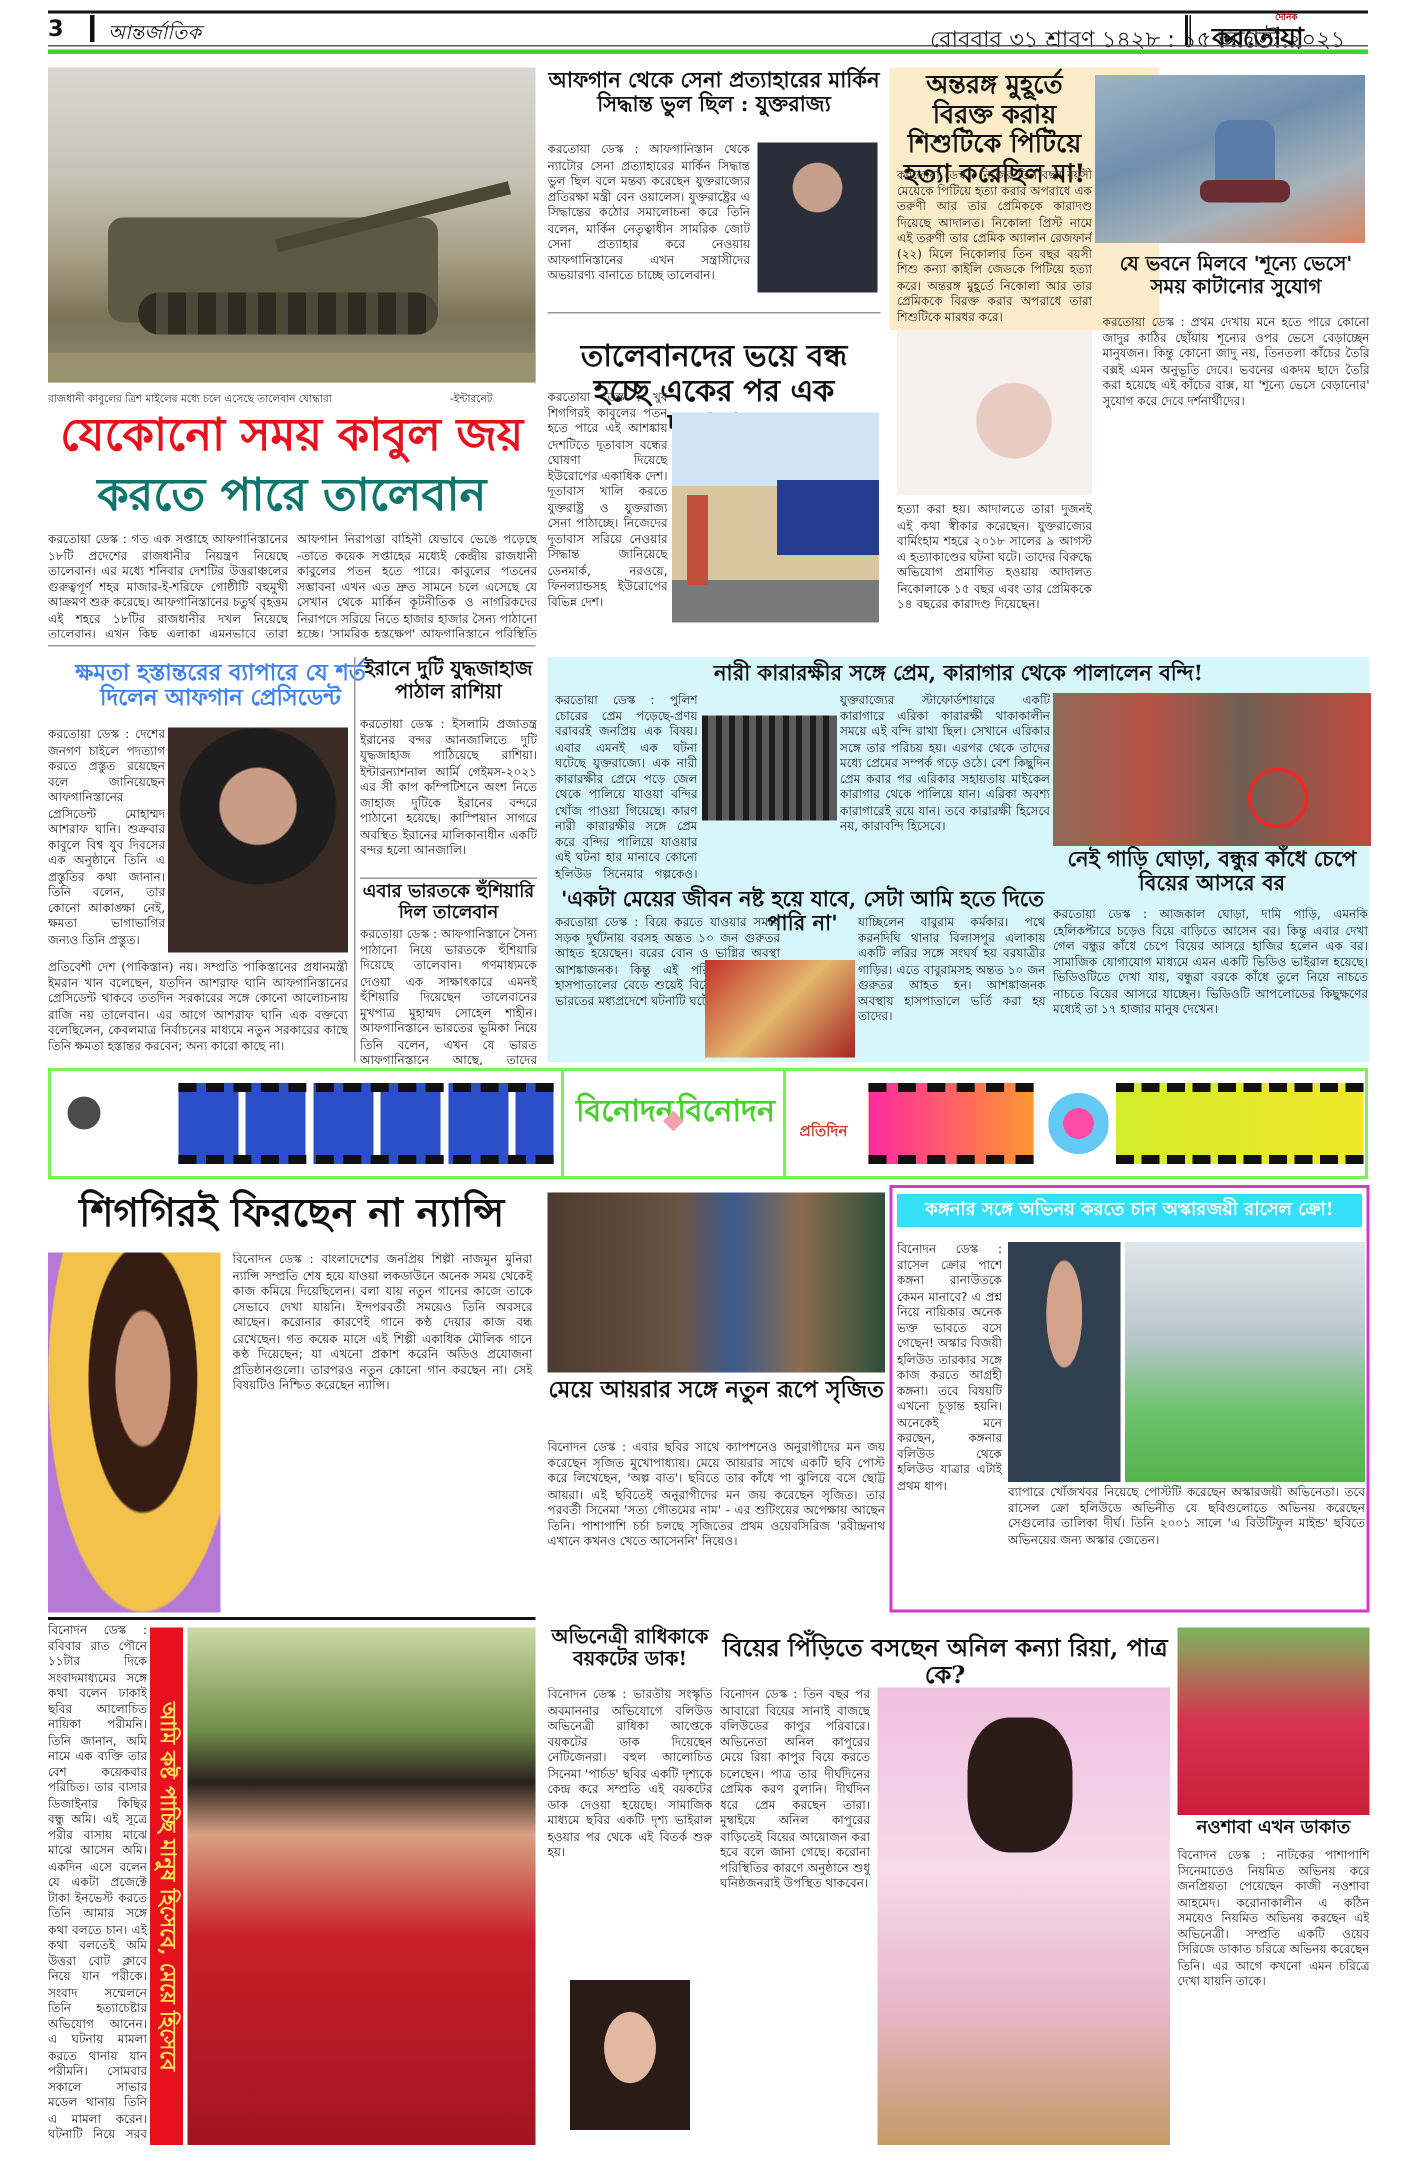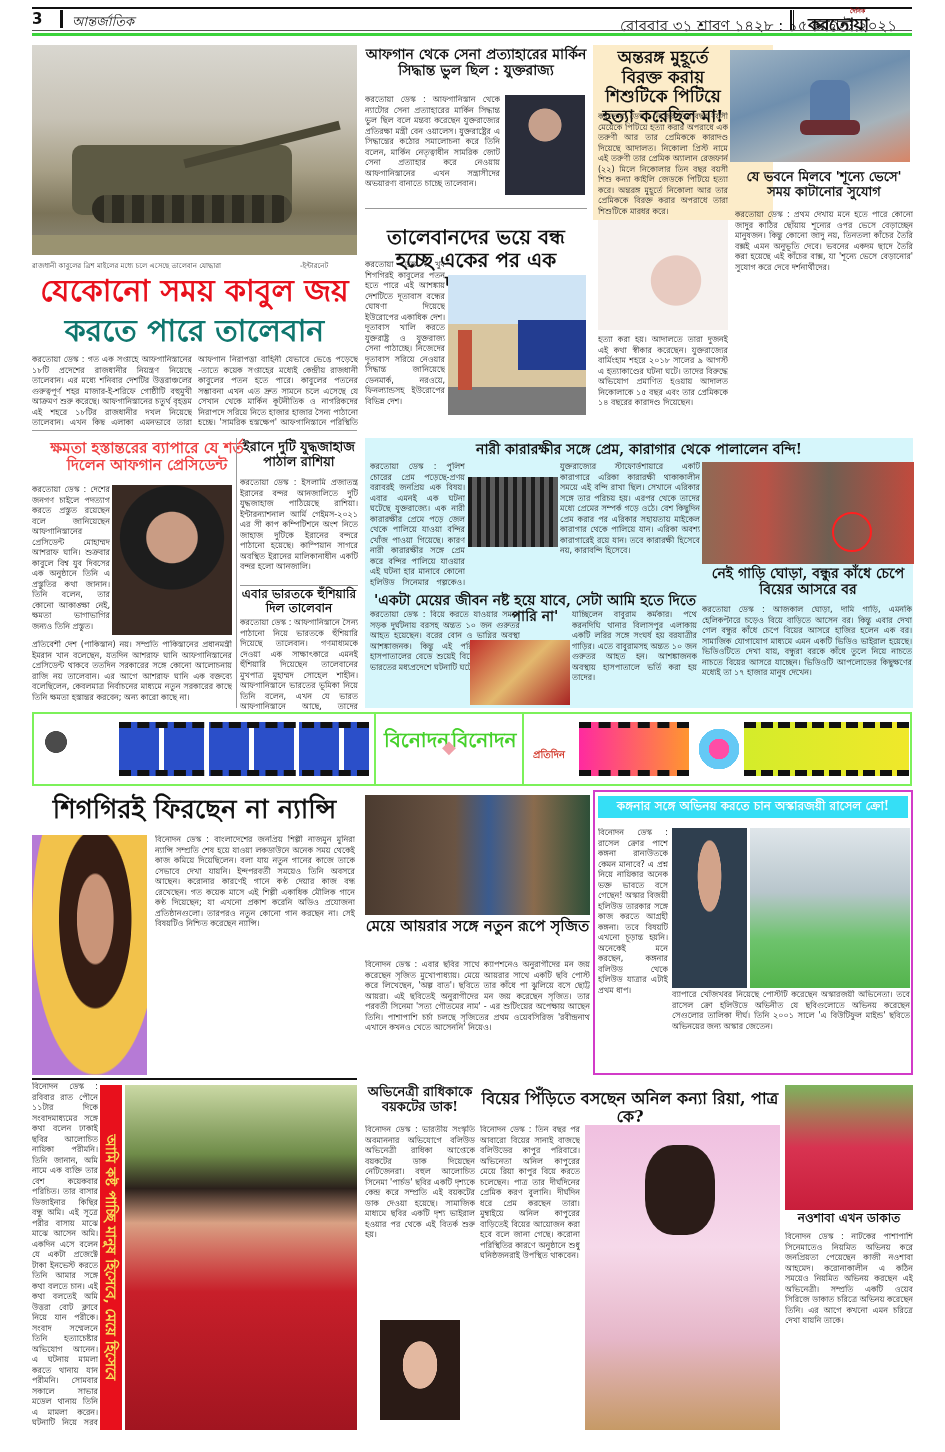--- a/index.html
+++ b/index.html
@@ -44,21 +44,21 @@
   <div style="position:absolute;left:0;top:190px;width:325px;height:20px;background:#9a9371"></div>
 </div>
 <div class="abs cap" style="left:32px;top:260px;width:260px">রাজধানী কাবুলের ত্রিশ মাইলের মধ্যে চলে এসেছে তালেবান যোদ্ধারা</div>
 <div class="abs cap" style="left:300px;top:260px">-ইন্টারনেট</div>
 <div class="abs hl" style="left:32px;top:272px;width:325px;font-size:30px;color:#e8101c;line-height:38px">যেকোনো সময় কাবুল জয়</div>
 <div class="abs hl" style="left:32px;top:312px;width:325px;font-size:30px;color:#0f766e;line-height:38px">করতে পারে তালেবান</div>
 <div class="abs txt" style="left:32px;top:355px;width:160px;height:70px">করতোয়া ডেস্ক : গত এক সপ্তাহে আফগানিস্তানের ১৮টি প্রদেশের রাজধানীর নিয়ন্ত্রণ নিয়েছে তালেবান। এর মধ্যে শনিবার দেশটির উত্তরাঞ্চলের গুরুত্বপূর্ণ শহর মাজার-ই-শরিফে গোষ্ঠীটি বহুমুখী আক্রমণ শুরু করেছে। আফগানিস্তানের চতুর্থ বৃহত্তম এই শহরে ১৮টির রাজধানীর দখল নিয়েছে তালেবান। এখন কিছু এলাকা এমনভাবে তারা দখলে নিয়েছে যে, অল্প কয়েক দিনের মধ্যেই গোষ্ঠীটি দেশের রাজধানী কাবুল থেকে ৫০ কিলোমিটার দূরে অবস্থান নিয়েছে। রাজধানী পতনের আশঙ্কায় দেশটি থেকে মার্কিন দূতাবাস সংকুচিত এবং এক মুখপাত্রের বলা হয়েছে।</div>
 <div class="abs txt" style="left:198px;top:355px;width:160px;height:70px">আফগান নিরাপত্তা বাহিনী যেভাবে ভেঙে পড়েছে -তাতে কয়েক সপ্তাহের মধ্যেই কেন্দ্রীয় রাজধানী কাবুলের পতন হতে পারে। কাবুলের পতনের সম্ভাবনা এখন এত দ্রুত সামনে চলে এসেছে যে সেখান থেকে মার্কিন কূটনীতিক ও নাগরিকদের নিরাপদে সরিয়ে নিতে হাজার হাজার সৈন্য পাঠানো হচ্ছে। 'সামরিক হস্তক্ষেপ' আফগানিস্তানে পরিস্থিতি বদলাতে পারবে না বলে জানিয়েছেন মার্কিন প্রেসিডেন্ট জো বাইডেন।</div>
 <div class="hline" style="left:32px;top:430px;width:325px"></div>
 
-<div class="abs hl" style="left:32px;top:440px;width:230px;font-size:15px;color:#ef4444">ক্ষমতা হস্তান্তরের ব্যাপারে যে শর্ত দিলেন আফগান প্রেসিডেন্ট</div>
+<div class="abs hl" style="left:32px;top:440px;width:230px;font-size:15px;color:#3b82f6">ক্ষমতা হস্তান্তরের ব্যাপারে যে শর্ত দিলেন আফগান প্রেসিডেন্ট</div>
 <div class="abs txt" style="left:32px;top:485px;width:78px;height:150px">করতোয়া ডেস্ক : দেশের জনগণ চাইলে পদত্যাগ করতে প্রস্তুত রয়েছেন বলে জানিয়েছেন আফগানিস্তানের প্রেসিডেন্ট মোহাম্মদ আশরাফ ঘানি। শুক্রবার কাবুলে বিশ্ব যুব দিবসের এক অনুষ্ঠানে তিনি এ প্রস্তুতির কথা জানান। তিনি বলেন, তার কোনো আকাঙ্ক্ষা নেই, ক্ষমতা ভাগাভাগির জন্যও তিনি প্রস্তুত।</div>
 <div class="photo" style="left:112px;top:485px;width:120px;height:150px;background:radial-gradient(circle at 50% 35%,#c99c84 0 22%,#1d1d1d 23% 45%,#3a2b24 46%)"></div>
 <div class="abs txt" style="left:32px;top:640px;width:200px;height:70px">প্রতিবেশী দেশ (পাকিস্তান) নয়। সম্প্রতি পাকিস্তানের প্রধানমন্ত্রী ইমরান খান বলেছেন, যতদিন আশরাফ ঘানি আফগানিস্তানের প্রেসিডেন্ট থাকবে ততদিন সরকারের সঙ্গে কোনো আলোচনায় রাজি নয় তালেবান। এর আগে আশরাফ ঘানি এক বক্তব্যে বলেছিলেন, কেবলমাত্র নির্বাচনের মাধ্যমে নতুন সরকারের কাছে তিনি ক্ষমতা হস্তান্তর করবেন; অন্য কারো কাছে না।</div>
 <div class="vline" style="left:236px;top:438px;height:270px"></div>
 
 <div class="abs hl" style="left:240px;top:440px;width:118px;font-size:13px">ইরানে দুটি যুদ্ধজাহাজ পাঠাল রাশিয়া</div>
 <div class="abs txt" style="left:240px;top:478px;width:118px;height:110px">করতোয়া ডেস্ক : ইসলামি প্রজাতন্ত্র ইরানের বন্দর আনজালিতে দুটি যুদ্ধজাহাজ পাঠিয়েছে রাশিয়া। ইন্টারন্যাশনাল আর্মি গেইমস-২০২১ এর সী কাপ কম্পিটিশনে অংশ নিতে জাহাজ দুটিকে ইরানের বন্দরে পাঠানো হয়েছে। কাস্পিয়ান সাগরে অবস্থিত ইরানের মালিকানাধীন একটি বন্দর হলো আনজালি।</div>
 <div class="hline" style="left:240px;top:585px;width:118px"></div>
 <div class="abs hl" style="left:240px;top:588px;width:118px;font-size:12px">এবার ভারতকে হুঁশিয়ারি দিল তালেবান</div>
 <div class="abs txt" style="left:240px;top:618px;width:118px;height:92px">করতোয়া ডেস্ক : আফগানিস্তানে সৈন্য পাঠানো নিয়ে ভারতকে হুঁশিয়ারি দিয়েছে তালেবান। গণমাধ্যমকে দেওয়া এক সাক্ষাৎকারে এমনই হুঁশিয়ারি দিয়েছেন তালেবানের মুখপাত্র মুহাম্মদ সোহেল শাহীন। আফগানিস্তানে ভারতের ভূমিকা নিয়ে তিনি বলেন, এখন যে ভারত আফগানিস্তানে আছে, তাদের ভবিষ্যত দেখছে ভারত।</div>

